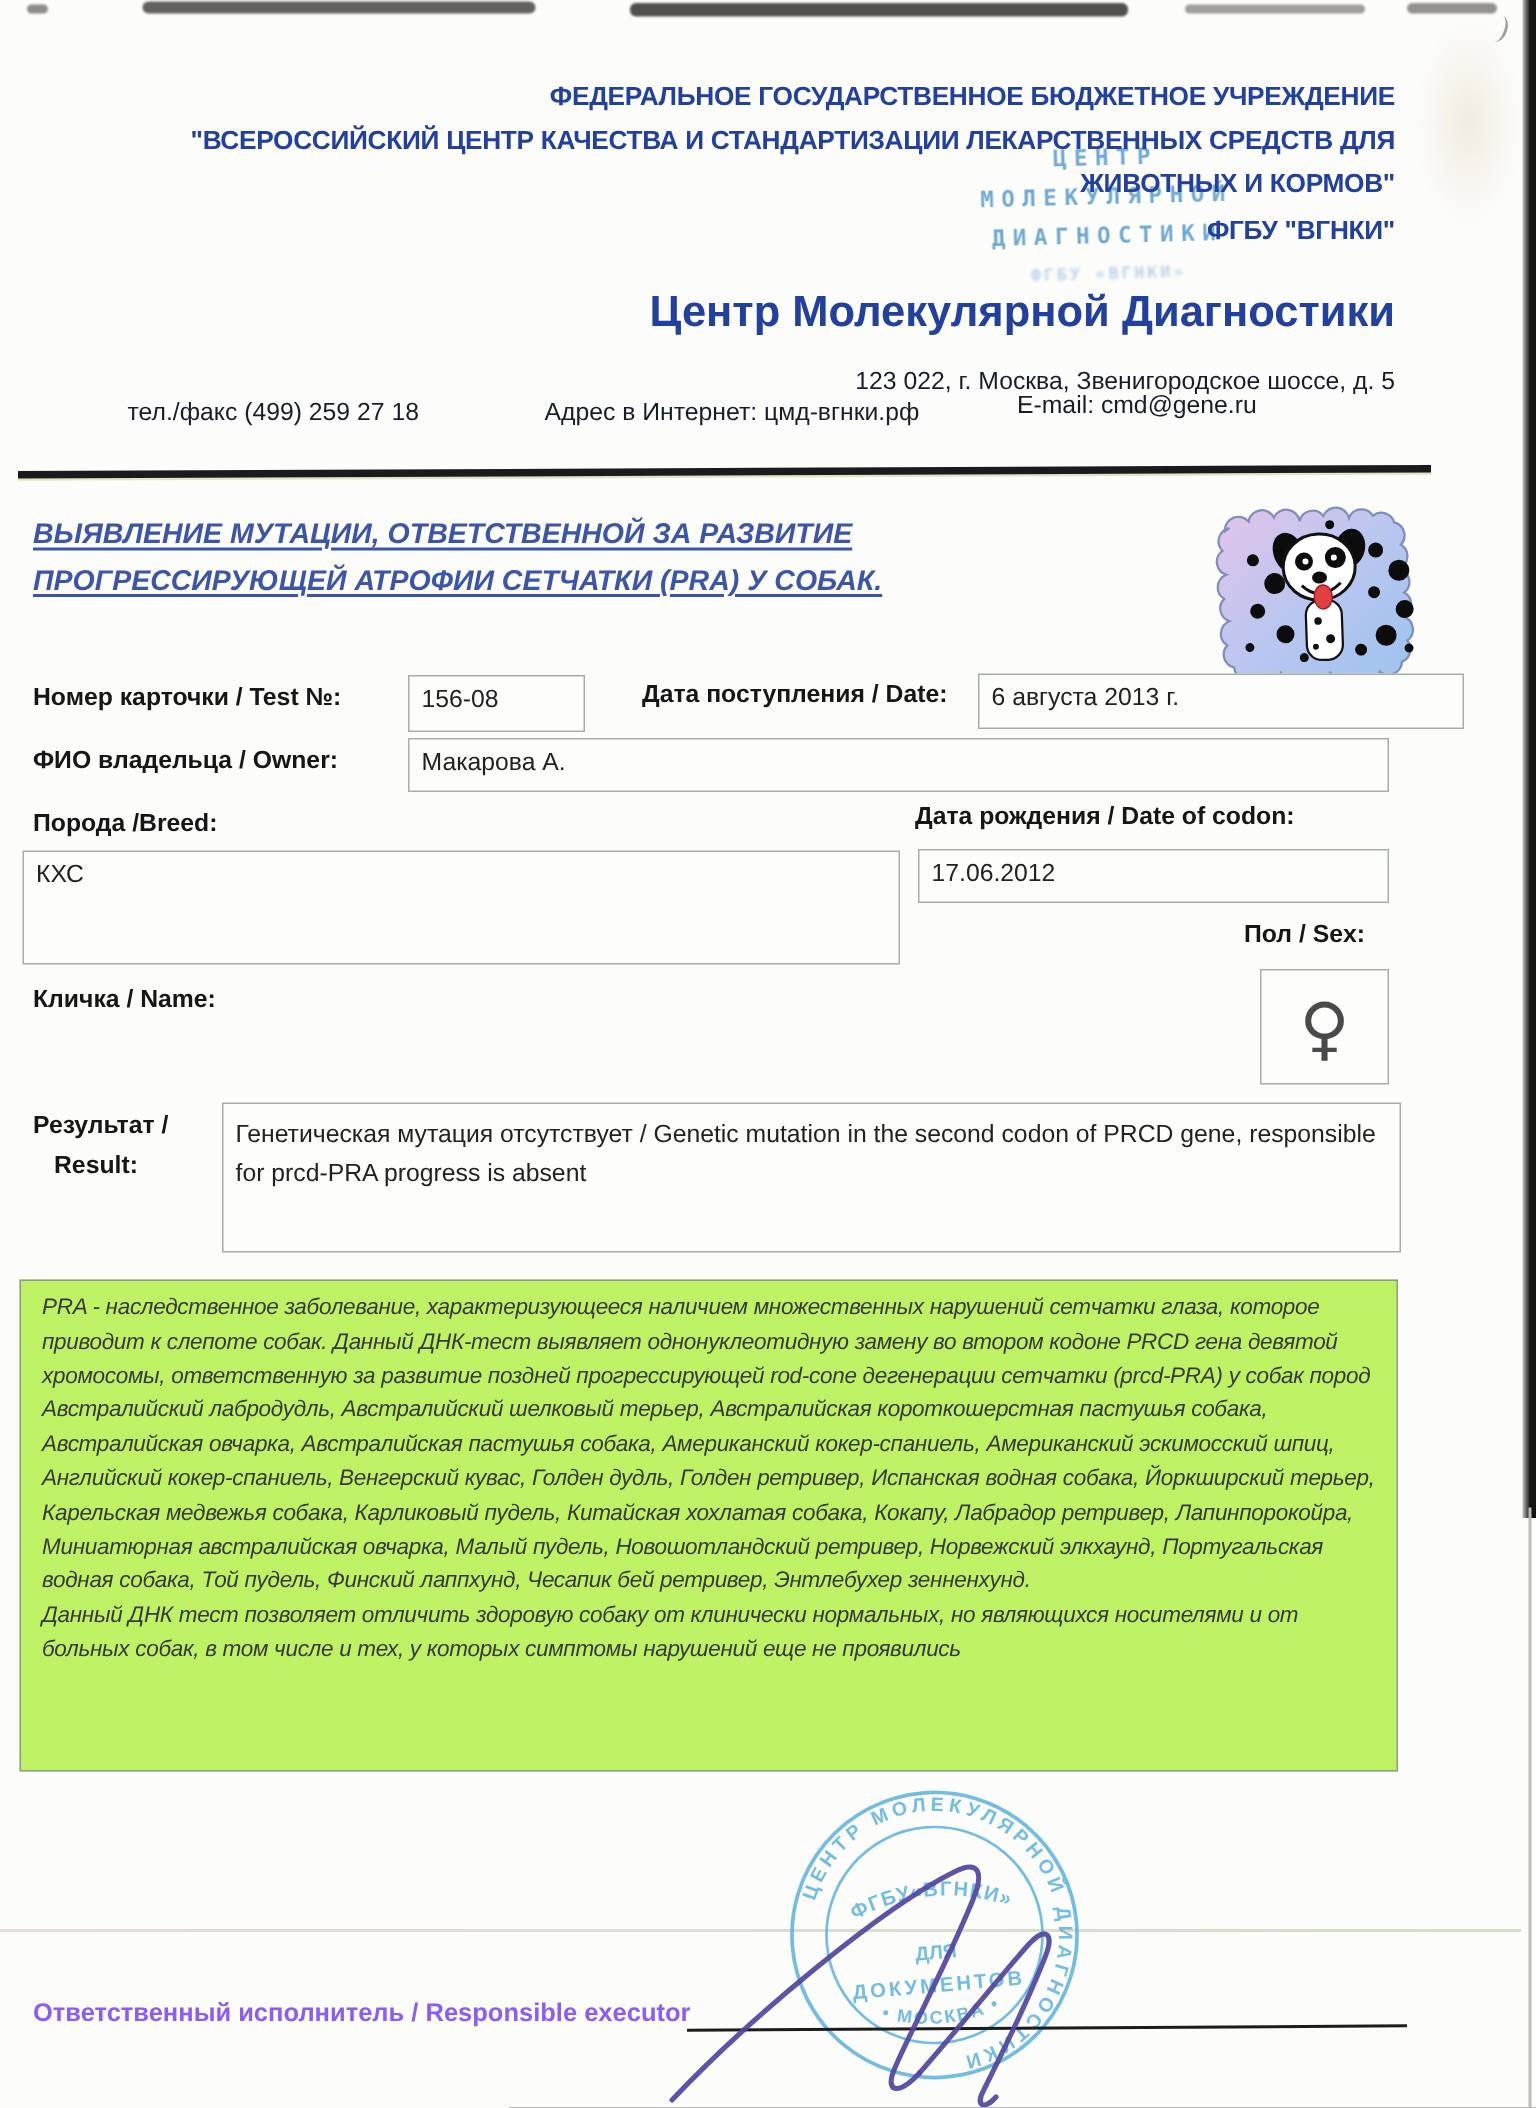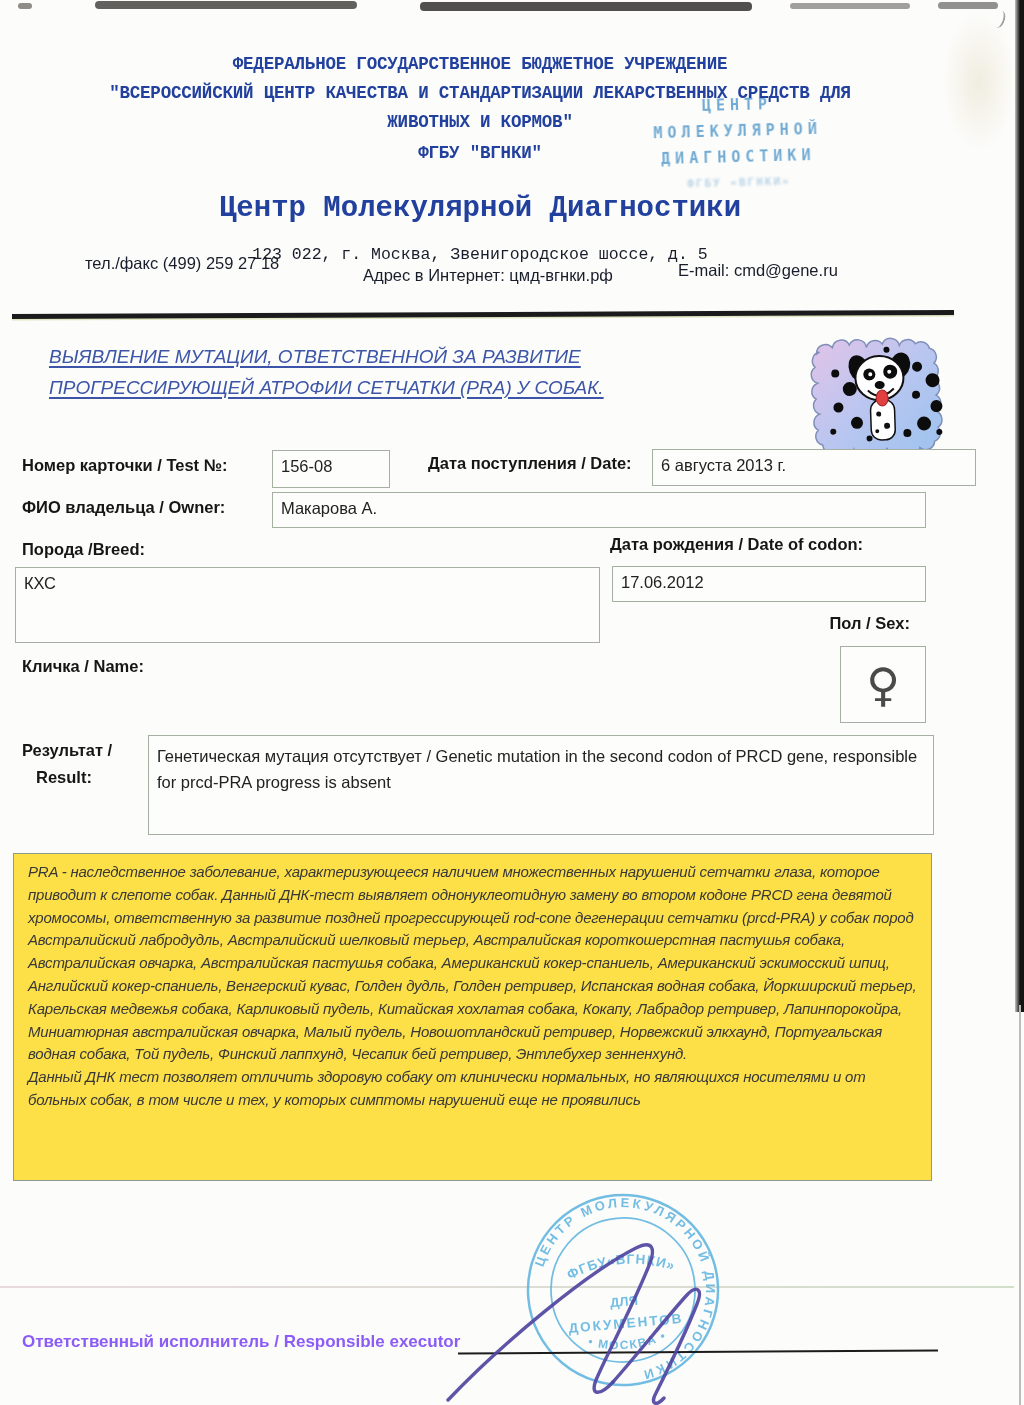--- a/index.html
+++ b/index.html
@@ -15,56 +15,56 @@
     background:linear-gradient(to right,rgba(20,20,18,.25),#141412 55%);}
   .right-line{position:absolute;left:1019px;top:1005px;width:2px;height:400px;background:#bdbbb6;}
   .corner-blotch{position:absolute;left:942px;top:12px;width:74px;height:140px;
     background:radial-gradient(closest-side,rgba(232,226,206,.6),rgba(232,226,206,0));}
   .corner-mark{position:absolute;left:993px;top:10px;width:10px;height:18px;
     border-right:2px solid rgba(85,80,70,.55);border-radius:50%;transform:rotate(18deg);}
   .artifact-line{position:absolute;left:0;top:1286px;width:1014px;height:2px;
     background:linear-gradient(90deg,rgba(190,140,160,.30),rgba(140,175,125,.38));}
 
   
-  .header{position:absolute;left:30px;top:50px;width:900px;text-align:center;
-    color:var(--header-blue,#22409d);font-weight:bold;z-index:2;font-family:Liberation Mono, monospace;}
+  .header{position:absolute;left:30px;top:50px;width:900px;text-align:right;
+    color:var(--header-blue,#22409d);font-weight:bold;z-index:2;}
   .org-line{font-size:17.5px;line-height:29px;letter-spacing:-.2px;}
   .center-name{font-size:29px;margin-top:24px;color:var(--header-blue,#22409d);}
   .address{font-size:16.5px;font-weight:normal;color:#191d2b;margin-top:20px;}
   .contact{position:absolute;font-size:16.5px;color:#191d2b;z-index:2;}
 
   .hdr-stamp{position:absolute;left:598px;top:92px;width:280px;text-align:center;z-index:1;
     font-family:"DejaVu Sans Mono",monospace;font-weight:bold;
     color:rgba(74,148,200,.78);transform:rotate(-1.5deg);}
   .hdr-stamp div{font-size:15px;line-height:26px;letter-spacing:5px;filter:blur(.3px);}
   .hdr-stamp .faint{font-size:11px;letter-spacing:2px;opacity:.5;filter:blur(.9px);}
 
   .divider{position:absolute;left:12px;top:312px;width:942px;height:4.5px;
     background:var(--divider,#1b1b1d);transform:rotate(-.25deg);
     box-shadow:0 1.5px 0 rgba(175,185,85,.35);}
 
   
   .test-title{position:absolute;left:22px;top:342px;width:640px;
-    font-weight:normal;font-style:italic;font-size:19px;line-height:30px;margin-left:27px;}
+    font-weight:bold;font-style:italic;font-size:19px;line-height:30px;}
   .test-title .ru{color:var(--title-blue,#3c55a8);}
   .test-title .en{color:var(--title-blue-en,#2d6fb7);}
   .test-title span{display:block;text-decoration:underline;
     text-decoration-thickness:2px;text-underline-offset:3px;margin-bottom:1px;}
 
   
   .lbl{position:absolute;font-weight:bold;font-size:16.5px;color:#161616;white-space:nowrap;}
   .fbox{position:absolute;border:1.6px solid var(--box-border,#a6b0a2);background:#fdfdfc;
     font-size:16.5px;color:#222;box-sizing:border-box;}
   .fbox .val{display:block;padding:6px 8px 0 8px;}
   .sexbox{display:flex;align-items:center;justify-content:center;}
   .female{font-size:46px;font-weight:normal;color:#4a4a4a;line-height:1;
     font-family:"DejaVu Sans",sans-serif;}
 
   .info-box{position:absolute;left:13px;top:853px;width:919px;height:328px;
-    border:1.6px solid #8f9a8e;box-sizing:border-box;background:#fde047;
+    border:1.6px solid #8f9a8e;box-sizing:border-box;background:#bef264;
     padding:7px 14px 0 14px;font-style:italic;font-size:15px;line-height:22.8px;
     letter-spacing:-.2px;color:#383838;}
   .info-box p{margin:0;}
 
   
   .stamp-svg{position:absolute;left:509px;top:1176px;width:228px;height:228px;
     transform:rotate(-5deg);opacity:.85;}
   .stamp-svg circle{fill:none;stroke:var(--stamp-blue,#5cb3e0);}
   .stamp-svg text{fill:var(--stamp-blue,#5cb3e0);font-family:"Liberation Sans",sans-serif;font-weight:bold;}
   .sig-svg{position:absolute;left:420px;top:1205px;width:330px;height:200px;z-index:4;}
@@ -100,21 +100,21 @@
   </div>
 
   <div class="header">
     <div class="org-line">ФЕДЕРАЛЬНОЕ ГОСУДАРСТВЕННОЕ БЮДЖЕТНОЕ УЧРЕЖДЕНИЕ</div>
     <div class="org-line">"ВСЕРОССИЙСКИЙ ЦЕНТР КАЧЕСТВА И СТАНДАРТИЗАЦИИ ЛЕКАРСТВЕННЫХ СРЕДСТВ ДЛЯ</div>
     <div class="org-line">ЖИВОТНЫХ И КОРМОВ"</div>
     <div class="org-line" style="margin-top:2px;">ФГБУ "ВГНКИ"</div>
     <div class="center-name">Центр Молекулярной Диагностики</div>
     <div class="address">123 022, г. Москва, Звенигородское шоссе, д. 5</div>
   </div>
-  <div class="contact" style="left:85px;top:254px;">тел./факс (499) 259 27 18</div>
+  <div class="contact" style="left:85px;top:266px;">тел./факс (499) 259 27 18</div>
   <div class="contact" style="left:363px;top:266px;text-align:center;">Адрес в Интернет: цмд-вгнки.рф</div>
   <div class="contact" style="left:678px;top:261px;">E-mail: cmd@gene.ru</div>
 
   <div class="divider"></div>
 
   <div class="test-title">
     <span class="ru">ВЫЯВЛЕНИЕ МУТАЦИИ, ОТВЕТСТВЕННОЙ ЗА РАЗВИТИЕ</span>
     <span class="ru">ПРОГРЕССИРУЮЩЕЙ АТРОФИИ СЕТЧАТКИ (PRA) У СОБАК.</span>
   </div>
 

